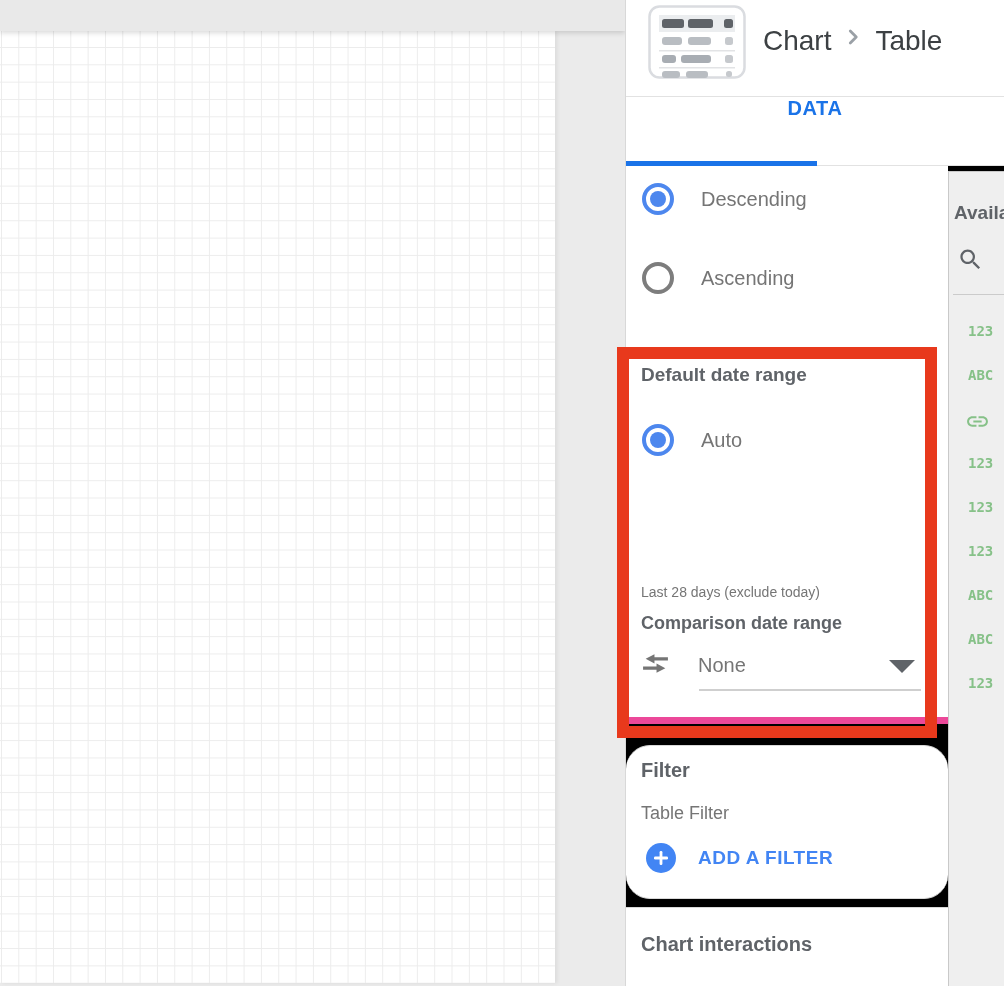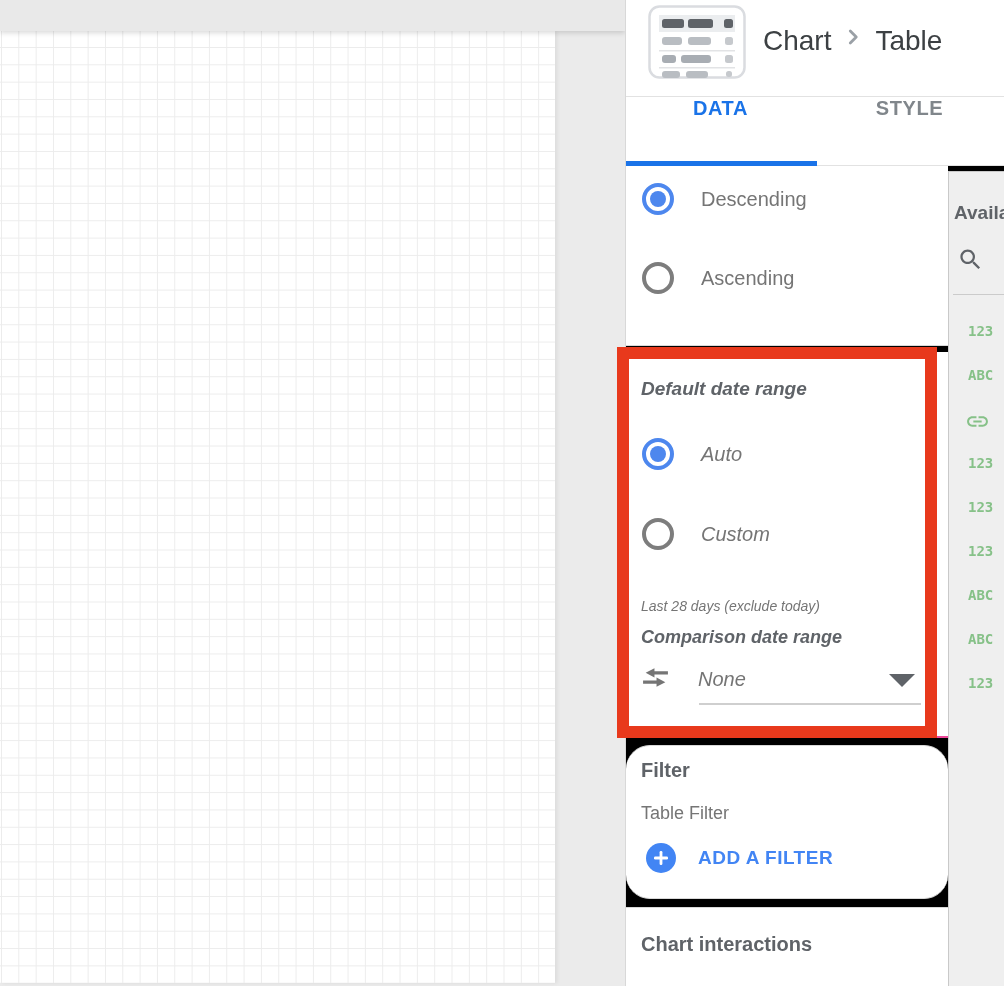--- a/index.html
+++ b/index.html
@@ -27,21 +27,21 @@
   .tabs{position:absolute;left:0;top:97px;width:100%;height:69px;display:flex;
         border-bottom:1px solid #e2e2e2;box-sizing:border-box;background:#fff;}
   .tab{flex:1;display:flex;justify-content:center;font-size:20px;
        font-weight:bold;letter-spacing:.6px;color:#80868b;cursor:pointer;position:relative;}
   .tab.active{color:#1a73e8;}
   .tab-underline{position:absolute;left:0;bottom:-1px;width:191px;height:5px;background:#1a73e8;}
 
   .panel-body{position:absolute;left:0;top:166px;width:100%;height:820px;background:#000000;}
   .card{position:absolute;left:0;width:322px;background:#fff;box-sizing:border-box;}
   .card-sort{top:0;height:180px;border-bottom:1px solid #d9d9d9;}
-  .card-date{top:186px;height:386px;border-bottom:2px solid #ec4899;font-style:italic;}
+  .card-date{top:172px;height:386px;border-bottom:7px solid #ec4899;}
   .card-filter{top:579px;height:154px;border-top:1px solid #d9d9d9;border-bottom:1px solid #d9d9d9;border-radius:24px;}
   .card-interactions{top:741px;height:79px;border-top:1px solid #d9d9d9;}
 
   .radio-row{position:absolute;left:16px;display:flex;align-items:center;gap:27px;height:34px;cursor:pointer;}
   .radio{width:32px;height:32px;border-radius:50%;box-sizing:border-box;position:relative;flex:none;}
   .radio.sel{border:4px solid #4d87ee;}
   .radio.sel::after{content:"";position:absolute;left:4px;top:4px;width:16px;height:16px;
                     border-radius:50%;background:#4d87ee;}
   .radio.unsel{border:4px solid #7d7d7d;}
   .radio-label{font-size:20px;color:#757575;}
@@ -119,47 +119,40 @@
         </span>
         <span class="crumb">Table</span>
       </div>
     </div>
 
     <div class="tabs">
       <div class="tab active">
         <span>DATA</span>
         <div class="tab-underline"></div>
       </div>
-      <div class="tab">
-        <span>STYLE</span>
-      </div>
     </div>
 
     <div class="panel-body">
 
       <div class="card card-sort">
         <div class="radio-row" style="top:16px;">
           <span class="radio sel"></span>
           <span class="radio-label">Descending</span>
         </div>
         <div class="radio-row" style="top:95px;">
           <span class="radio unsel"></span>
           <span class="radio-label">Ascending</span>
         </div>
       </div>
 
       <div class="card card-date">
         <div class="section-head" style="top:26px;">Default date range</div>
         <div class="radio-row" style="top:85px;">
           <span class="radio sel"></span>
           <span class="radio-label">Auto</span>
-        </div>
-        <div class="radio-row" style="top:165px;">
-          <span class="radio unsel"></span>
-          <span class="radio-label">Custom</span>
         </div>
         <div class="range-text">Last 28 days (exclude today)</div>
         <div class="comp-head">Comparison date range</div>
         <div class="comp-row">
           <span>
             <svg width="29" height="29" viewBox="0 0 28 28">
               <polygon points="13,5 13,8 26,8 26,11 13,11 13,14 4.5,9.5" fill="#757575"></polygon>
               <polygon points="15,14 15,17 2,17 2,20 15,20 15,23 23.5,18.5" fill="#757575"></polygon>
             </svg>
           </span>

